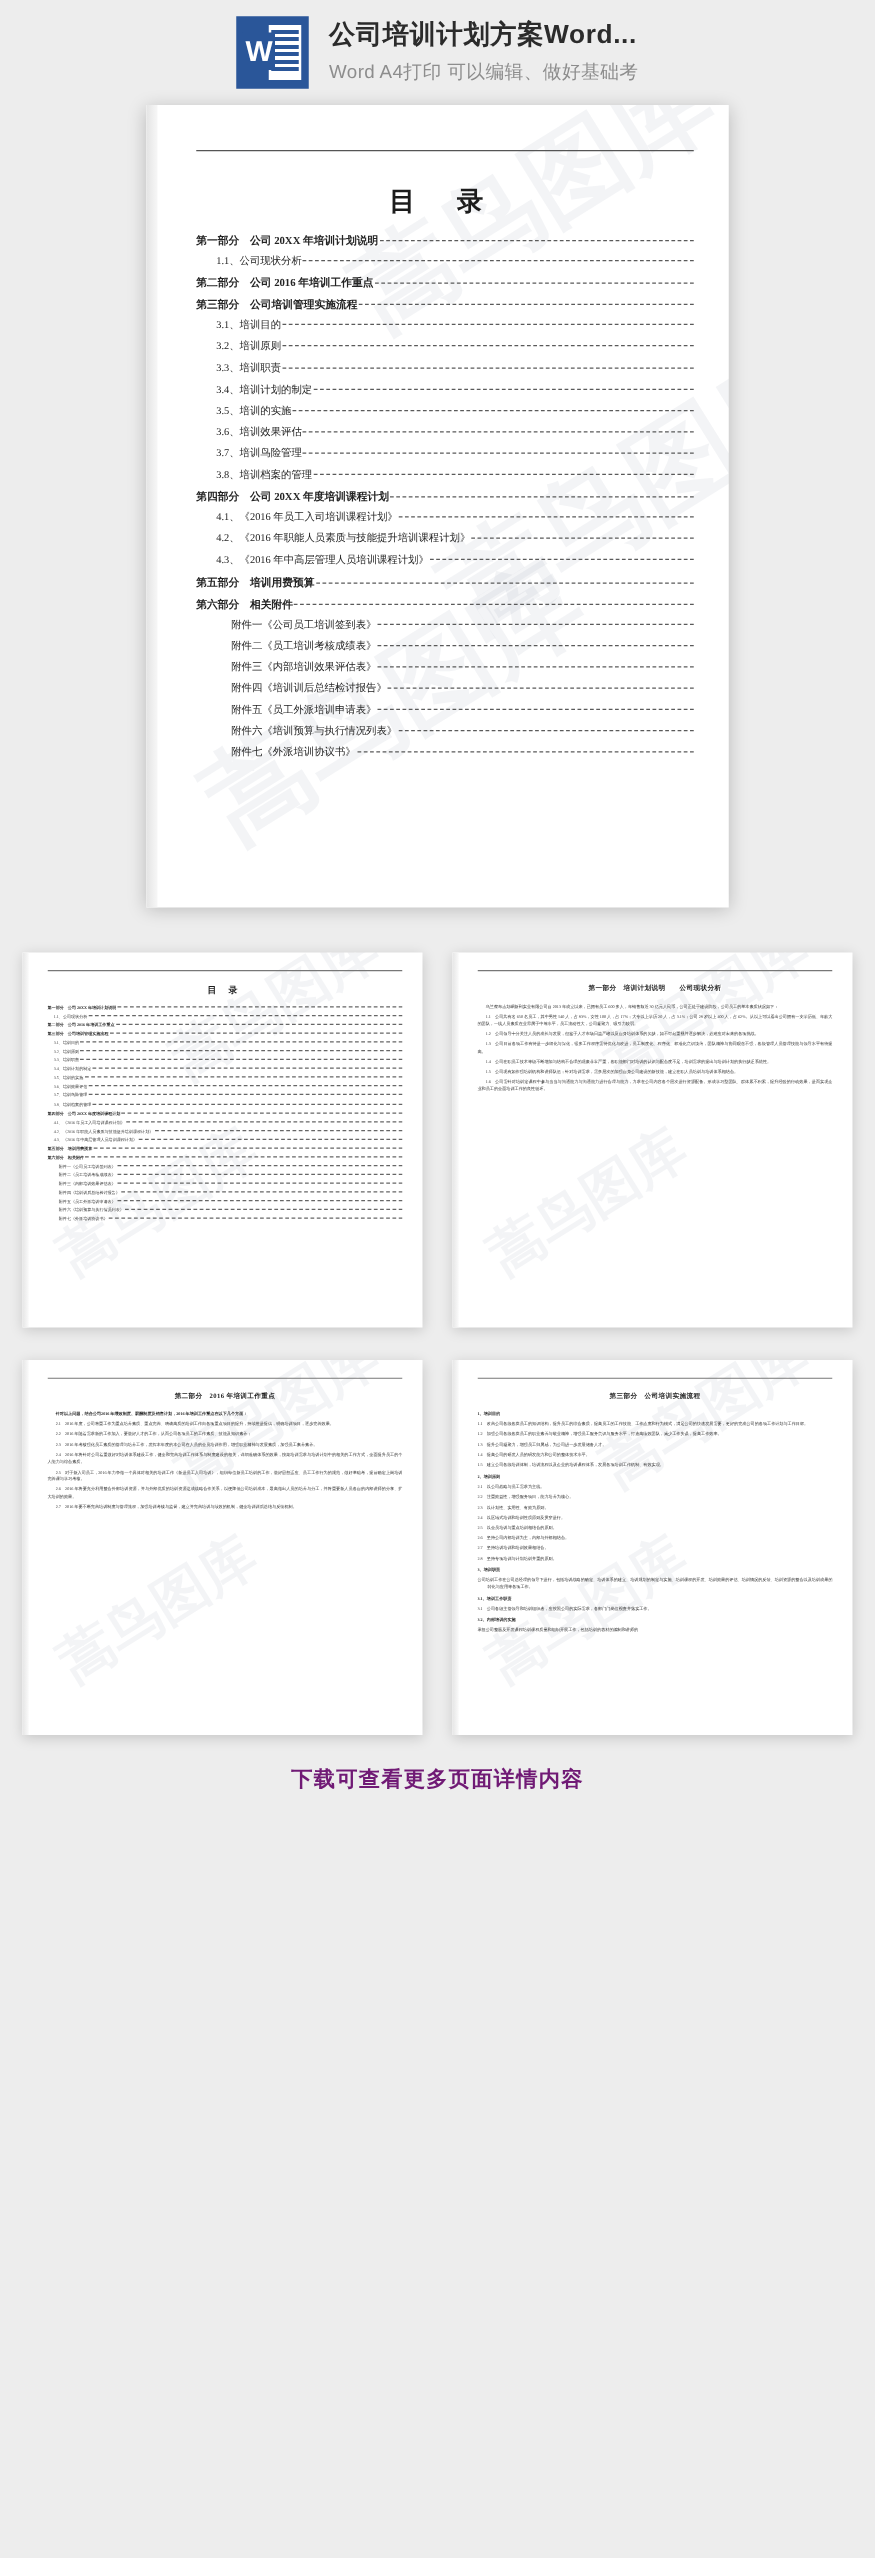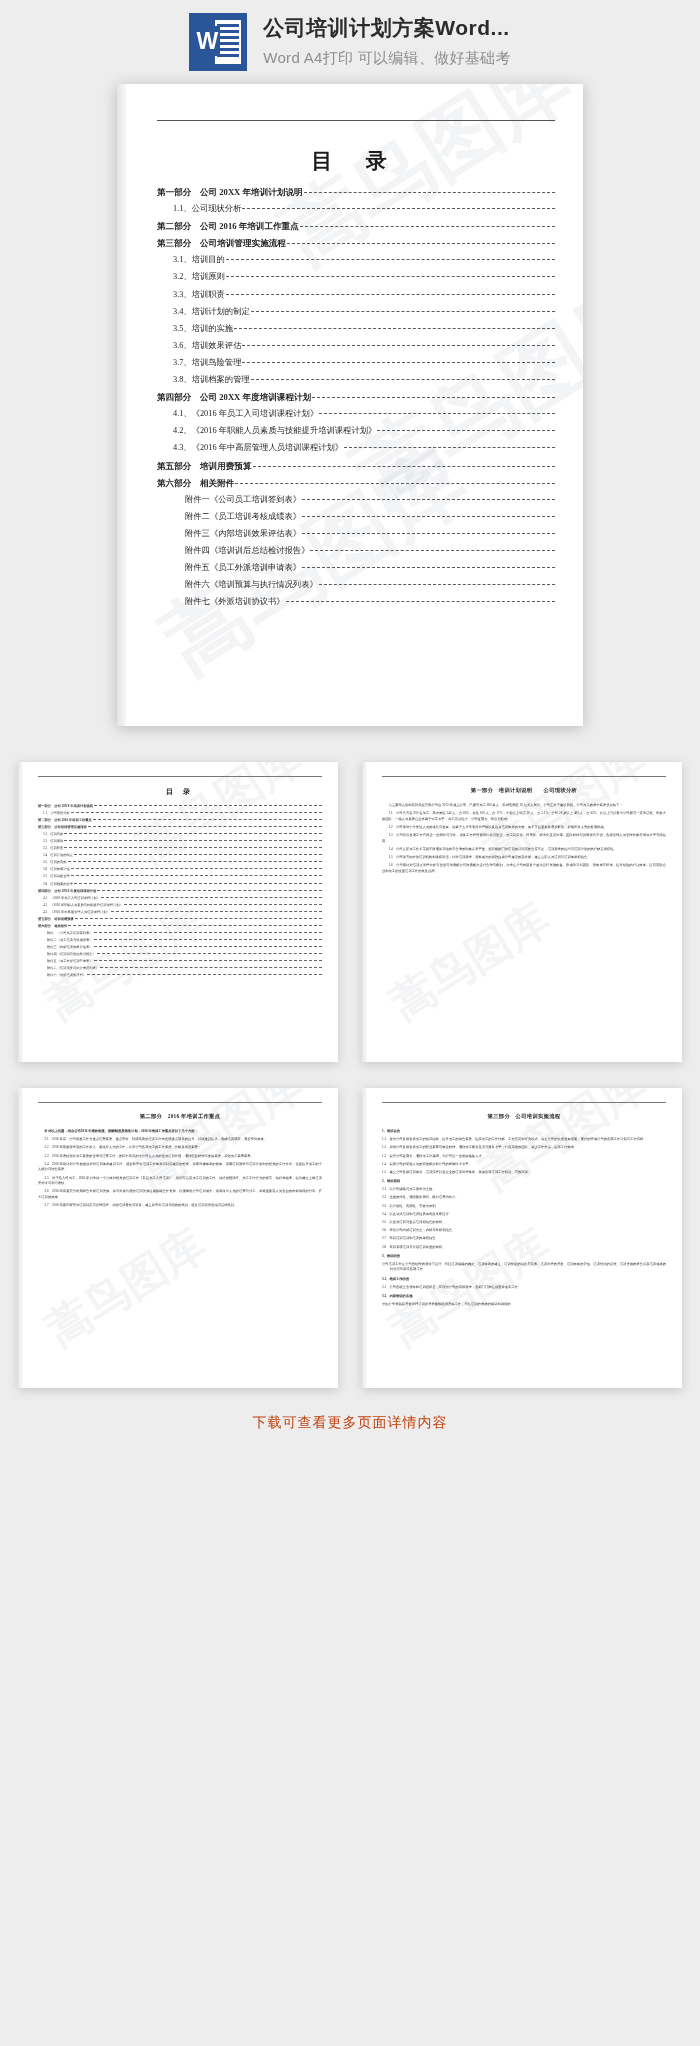--- a/index.html
+++ b/index.html
@@ -114,21 +114,21 @@
   }
   .t-para.ind{text-indent:6.6px;}
   .t-para.b{font-weight:bold;}
   .t-para.h{font-weight:bold;margin-top:3.5px;margin-bottom:2.6px;}
   .t-para.hang{padding-left:8px;text-indent:-8px;}
 
   
   .footer{
     height:70px;display:flex;align-items:center;justify-content:center;
     font-family:"Liberation Sans","DejaVu Sans",sans-serif;
-    font-size:14px;color:#c2410c;letter-spacing:1px;
+    font-size:17px;color:#701a75;letter-spacing:1px;font-weight:bold;
   }
 </style>
 </head>
 <body>
 
 <div class="page-root">
 
   <div class="header">
     <div class="word-icon">
       <div class="wi-page"></div>

